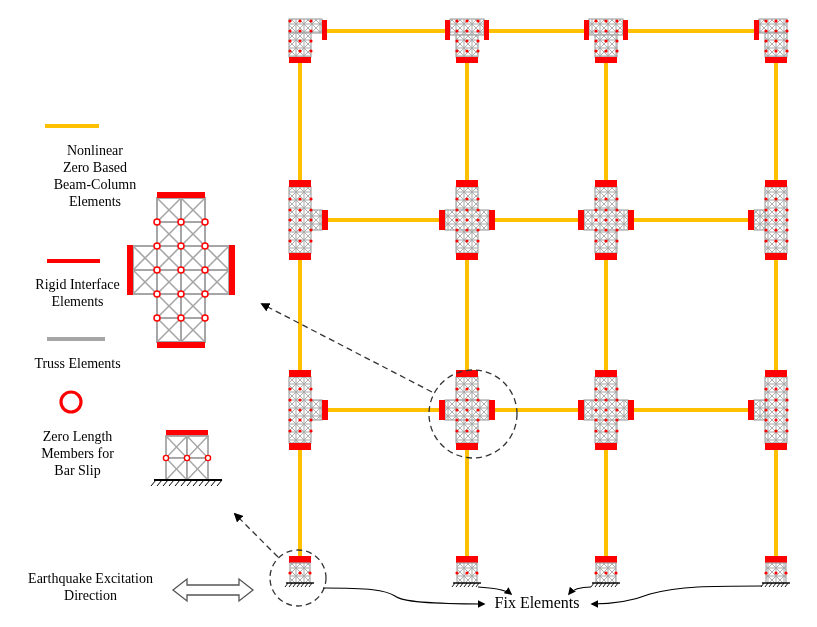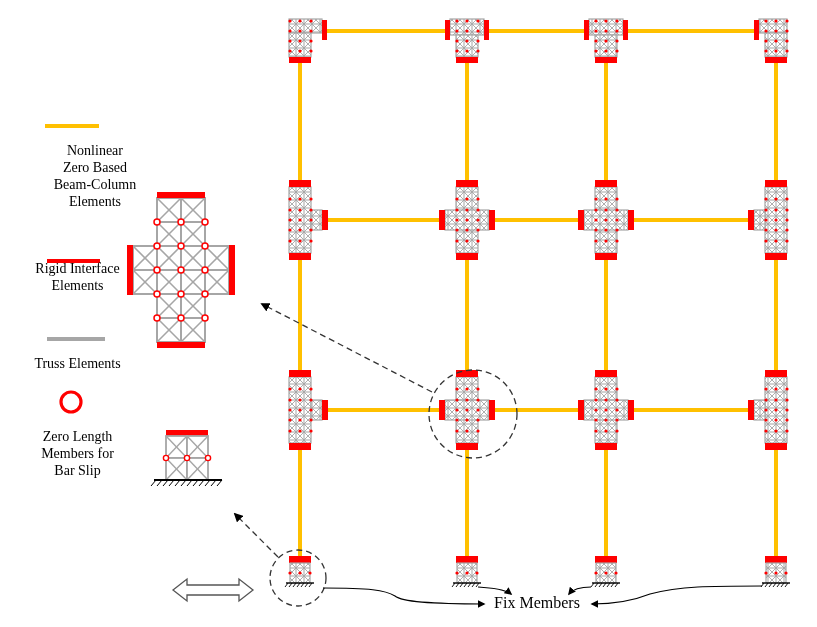--- a/index.html
+++ b/index.html
@@ -470,28 +470,32 @@
       </g>
   </svg>
 
   
   <div class="label" style="left:20px; top:142px; width:150px;">
     <span>Nonlinear</span><br>
     <span>Zero Based</span><br>
     <span>Beam-Column</span><br>
     <span>Elements</span>
   </div>
-  <div class="label" style="left:10px; top:260px; width:135px;">
+  <div class="label" style="left:10px; top:276px; width:135px;">
     <span>Rigid Interface</span><br>
     <span>Elements</span>
   </div>
   <div class="label" style="left:10px; top:428px; width:135px;">
     <span>Zero Length</span><br>
     <span>Members for</span><br>
     <span>Bar Slip</span>
   </div>
   <div class="label" style="left:10px; top:355px; width:135px;">
     <span>Truss Elements</span>
   </div>
+  <div class="label" style="left:8px; top:570px; width:165px;">
+    <span style="white-space:pre-line;">Earthquake Excitation
+Direction</span>
+  </div>
   <div class="label label-fix" style="left:487px; top:594px; width:100px;">
-    <span>Fix Members</span>
+    <span>Fix Elements</span>
   </div>
 </div>
 
 </body></html>

